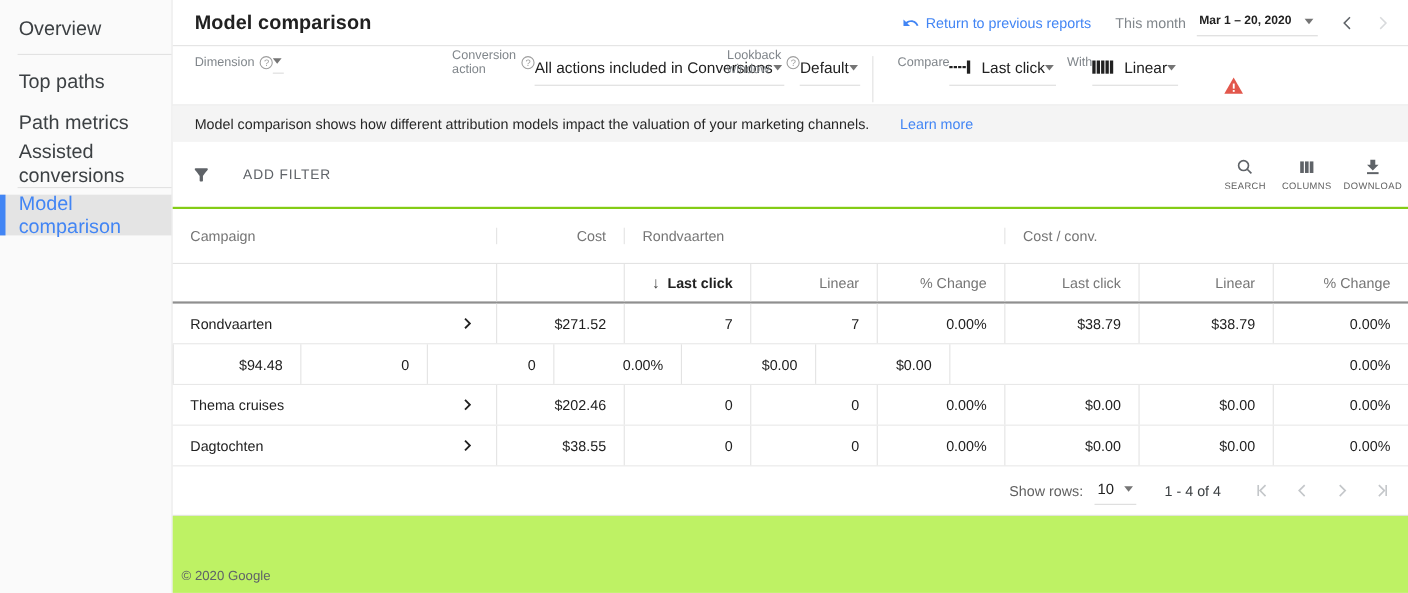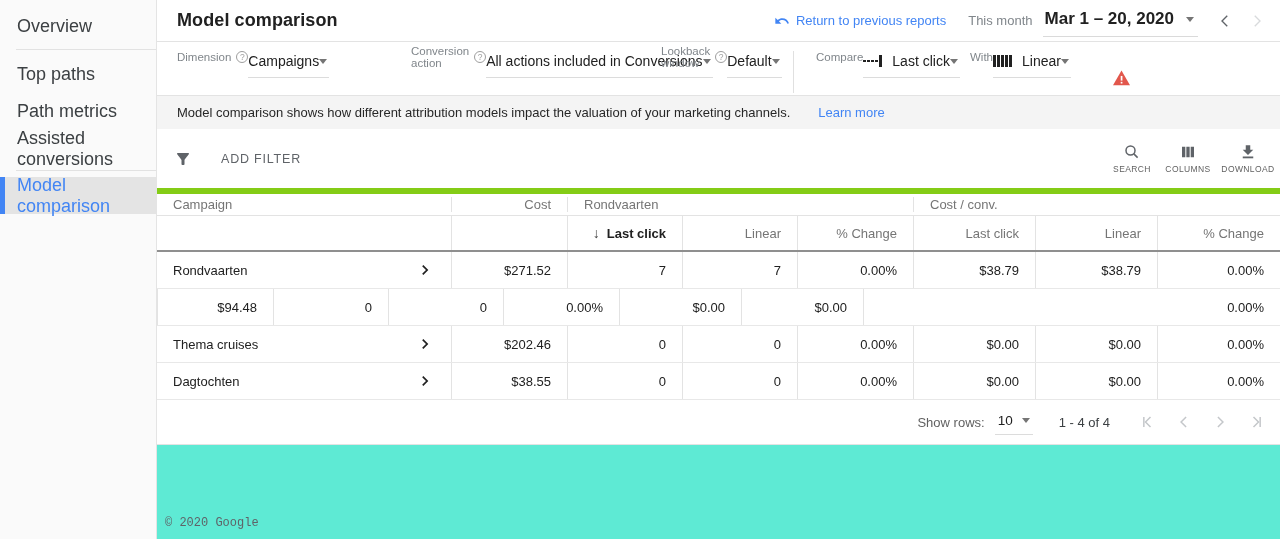--- a/index.html
+++ b/index.html
@@ -20,21 +20,21 @@
 
   
   .topbar { height:42px; border-bottom:1px solid #e3e3e3; display:flex; align-items:center;
             padding:0 14px 0 20px; flex-shrink:0; }
   .page-title { font-size:18px; font-weight:700; color:#212121; letter-spacing:.1px; }
   .topbar .spacer { flex:1; }
   .return-link { display:flex; align-items:center; gap:6px; color:#4285f4; font-size:13px; cursor:pointer; }
   .period-label { color:#80868b; font-size:13px; margin-left:22px; }
   .date-group { margin-left:10px; display:flex; align-items:center; gap:12px; border-bottom:1px solid #dadada;
                 padding:5px 4px 7px 2px; cursor:pointer; }
-  .date-text { font-size:17px; font-weight:600; color:#212121; }
+  .date-text { font-size:11px; font-weight:600; color:#212121; }
   .caret { width:0; height:0; border-left:4.5px solid transparent; border-right:4.5px solid transparent;
            border-top:5px solid #757575; }
   .nav-chev { margin-left:18px; cursor:pointer; display:flex; align-items:center; }
   .nav-chev + .nav-chev { margin-left:14px; }
 
   
   .filterbar { height:54px; border-bottom:1px solid #e3e3e3; display:flex; align-items:flex-start;
                padding:7px 0 0 20px; flex-shrink:0; }
   .fgroup { display:flex; flex-direction:row; }
   .flabel { display:flex; align-items:center; gap:5px; font-size:11.5px; color:#80868b; height:15px; }
@@ -69,41 +69,41 @@
 
   
   .trow { display:flex; width:100%; }
   .cell { display:flex; align-items:center; padding:0 16px; font-size:13px; color:#212121; }
   .bl { border-left:1px solid #e3e3e3; }
   .num { justify-content:flex-end; }
   .hdr { color:#757575; }
   .c0 { width:294px; } .c1 { width:116px; } .c2 { width:115px; } .c3 { width:115px; }
   .c4 { width:116px; } .c5 { width:122px; } .c6 { width:122px; } .c7 { flex:1; }
   .g1 { width:346px; } .g2 { flex:1; }
-  .h1 { height:28px; border-top:6px solid #84cc16; border-bottom:1px solid #e3e3e3;align-items:center; }
+  .h1 { height:52px; border-top:2px solid #84cc16; border-bottom:1px solid #e3e3e3;align-items:center; }
   .h2 { height:36px; border-bottom:2px solid #8f8f8f; }
   .dr { height:37px; border-bottom:1px solid #e8e8e8; cursor:pointer; }
   .sorted { color:#212121; font-weight:700; }
   .sort-arrow { font-weight:400; color:#424242; margin-right:7px; font-size:14px; }
   .camp-cell { justify-content:space-between; }
   .rowchev { display:flex; align-items:center; }
 
   
   .tfoot { height:45px; border-bottom:1px solid #e3e3e3; display:flex; align-items:center;
            justify-content:flex-end; padding-right:14px; font-size:13px; flex-shrink:0; }
   .showrows-label { color:#616161; }
   .rows-select { margin-left:10px; display:flex; align-items:center; gap:9px; border-bottom:1px solid #dcdcdc;
                  padding:3px 3px 6px 3px; cursor:pointer; }
   .rows-value { color:#212121; font-size:13.5px; }
   .range-text { margin-left:26px; color:#3c4043; }
   .pager { margin-left:28px; display:flex; align-items:center; gap:16px; }
   .pager .pbtn { display:flex; align-items:center; cursor:default; }
 
   
-  .below { flex:1; background:#5eead4; position:relative;font-family:Liberation Mono, monospace; }
+  .below { flex:1; background:#bef264; position:relative; }
   .copyright { position:absolute; left:8px; bottom:9px; font-size:12px; color:#5f6368; }
 </style>
 </head>
 <body>
 
 <div class="app">
 
   <aside class="sidebar">
     <div class="sitem first">
       <span>Overview</span>
@@ -154,21 +154,20 @@
       </span>
     </div>
 
     <div class="filterbar">
       <div class="fgroup g-dimension">
         <div class="flabel">
           <span>Dimension</span>
           <span class="help">?</span>
         </div>
         <div class="fvalue">
-          <span class="vtext">Campaigns</span>
           <span class="caret"></span>
         </div>
       </div>
       <div class="fgroup g-convaction">
         <div class="flabel">
           <span>Conversion action</span>
           <span class="help">?</span>
         </div>
         <div class="fvalue">
           <span class="vtext">All actions included in Conversions</span>

